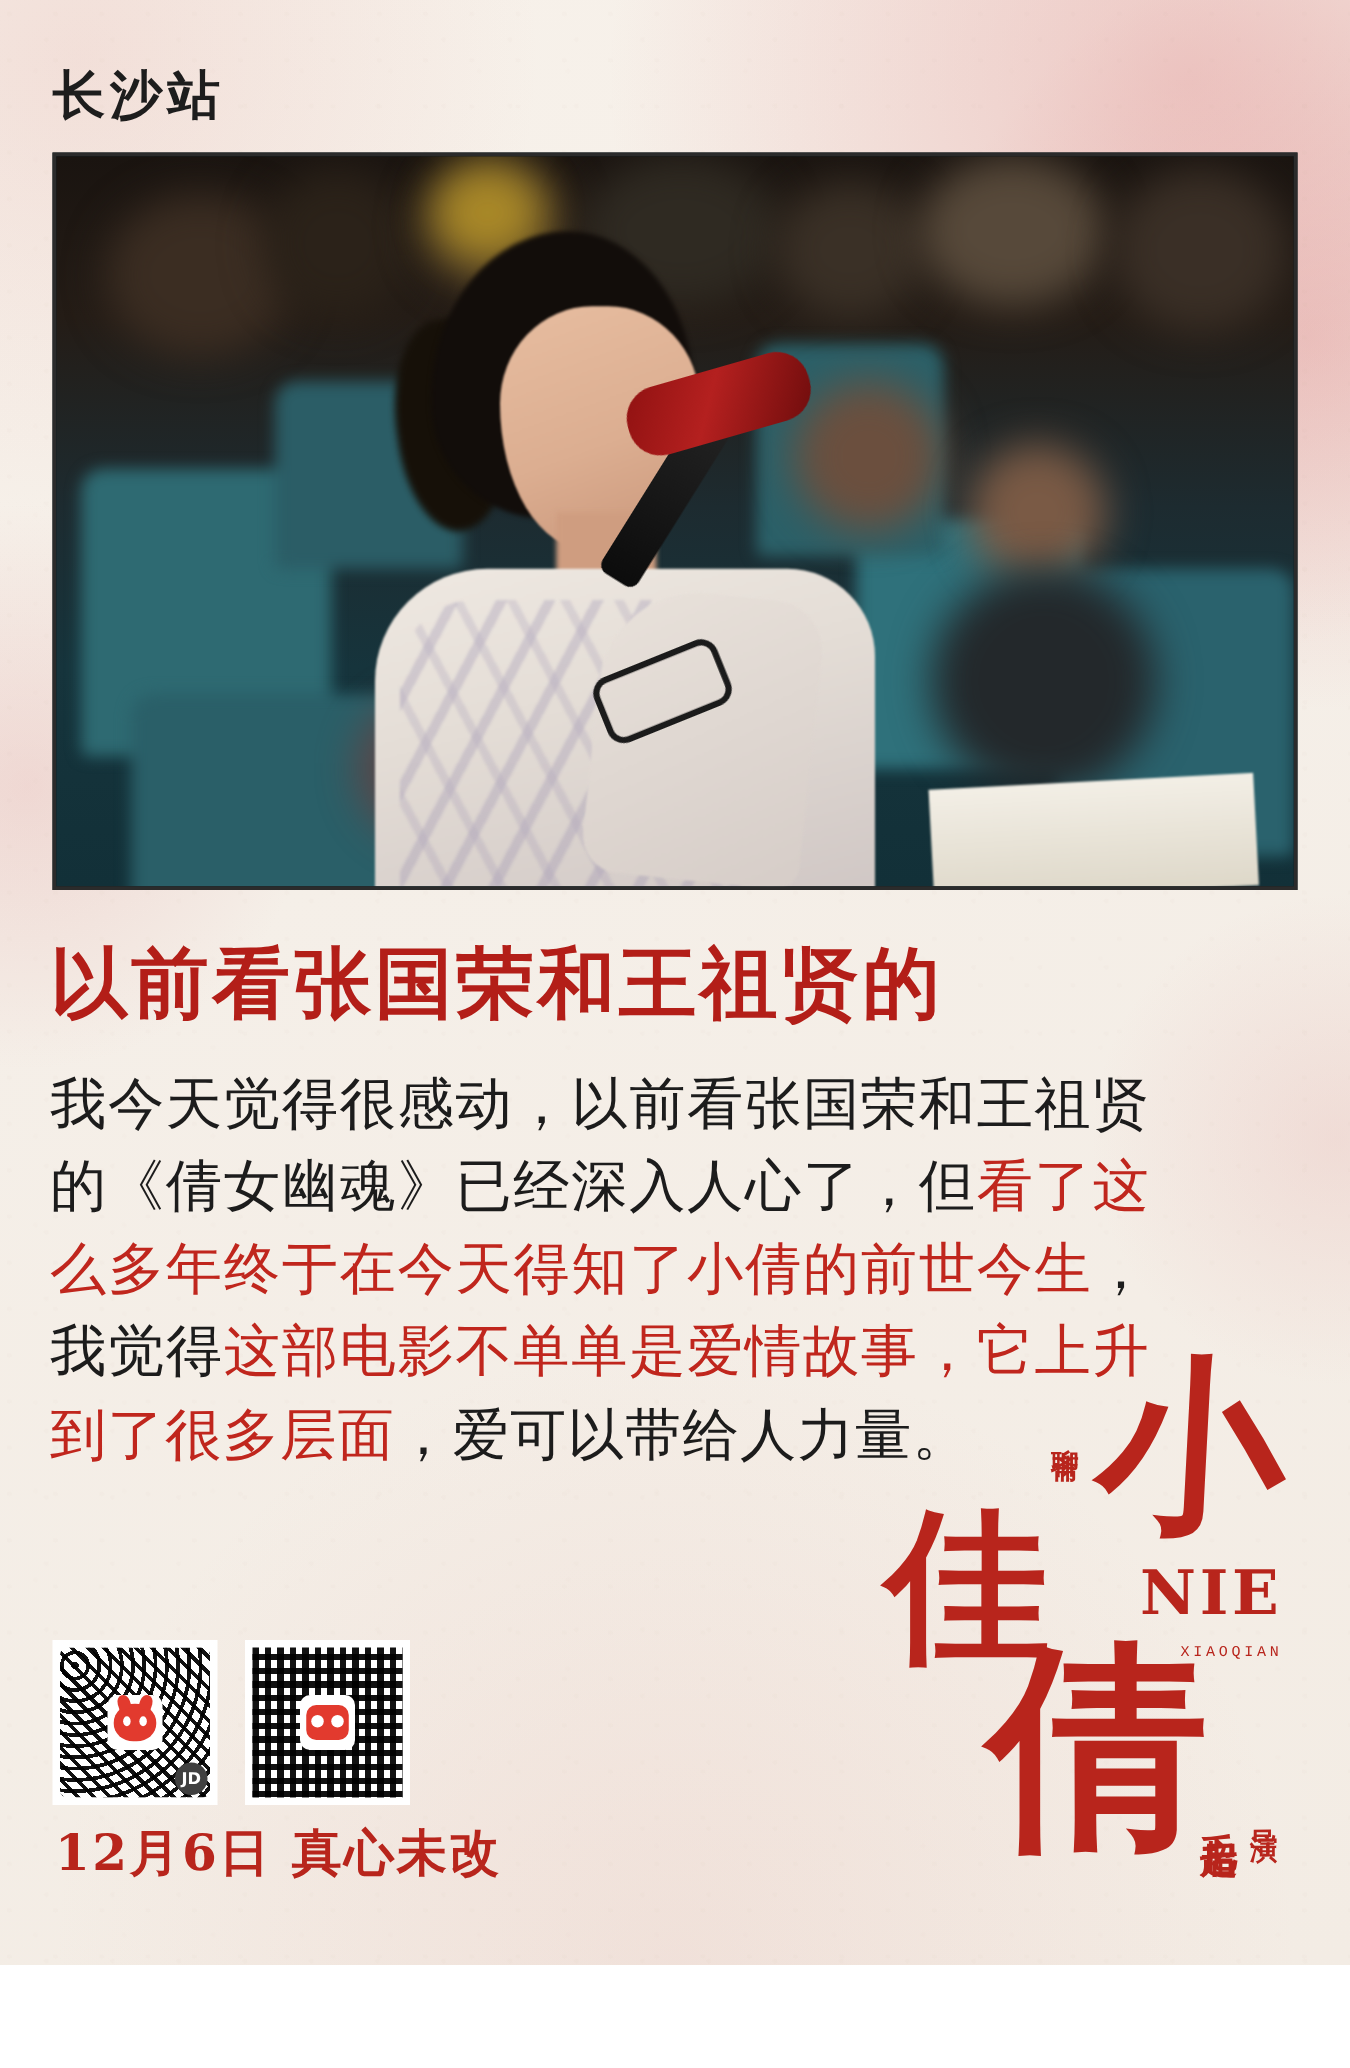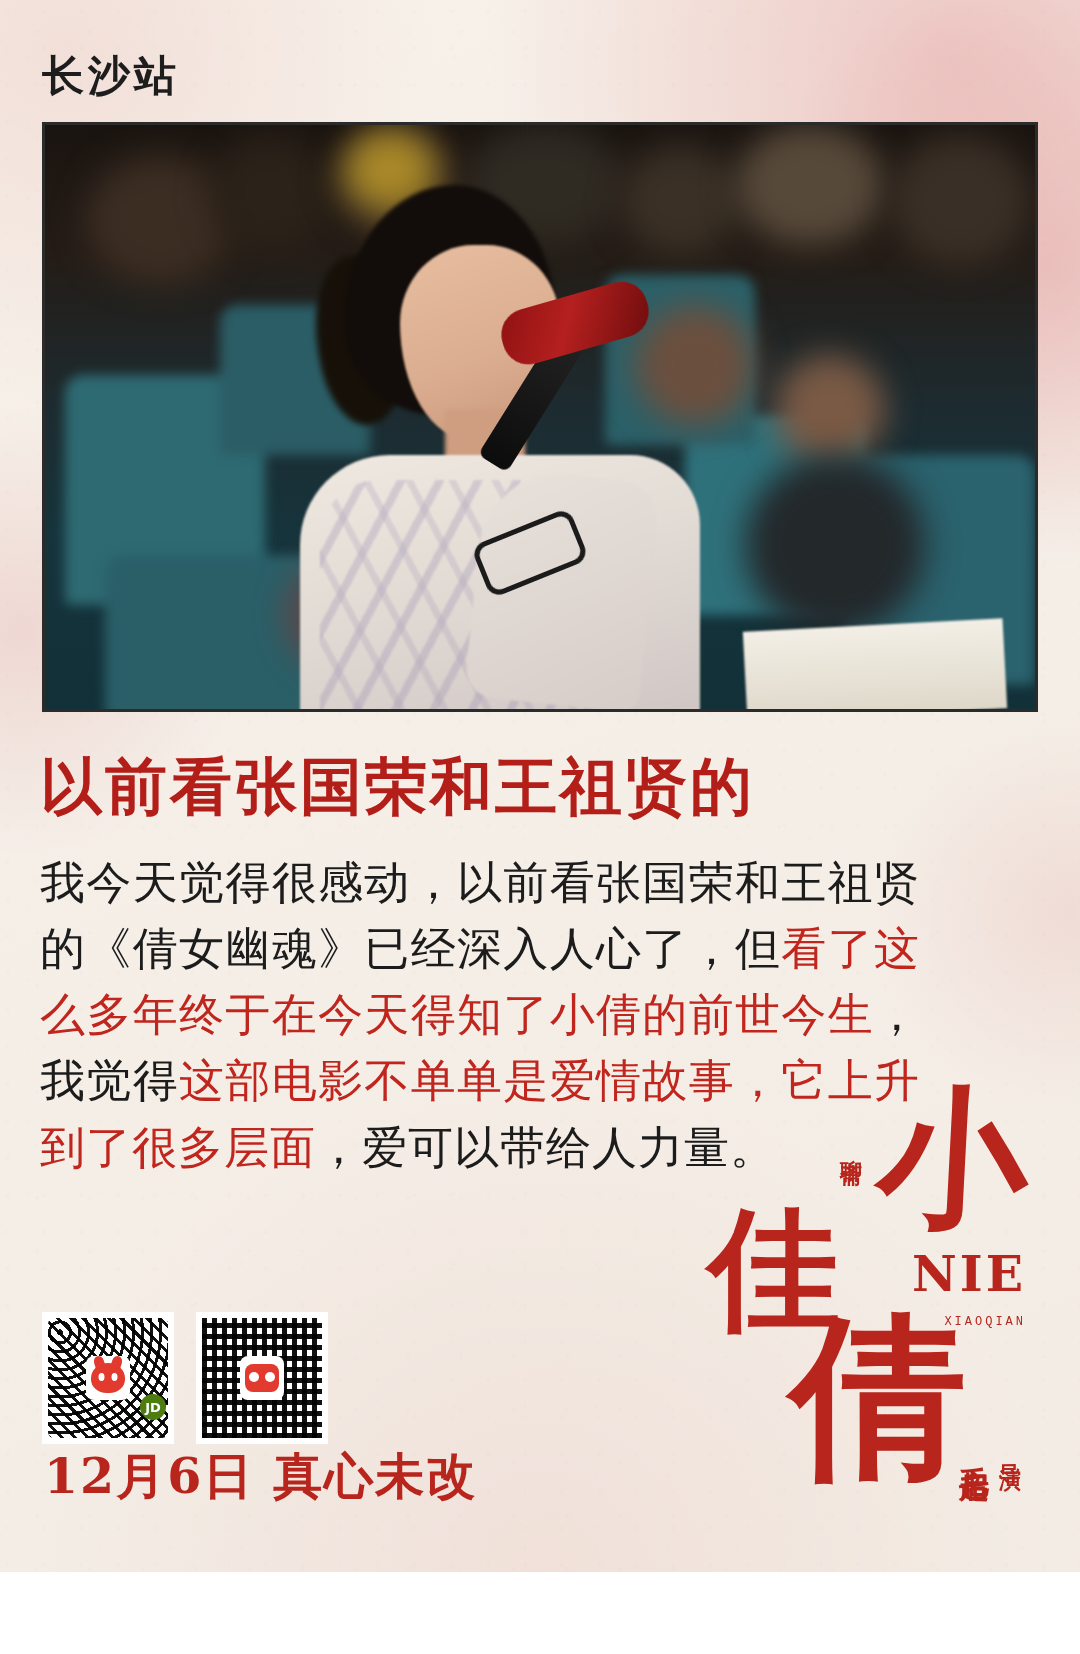--- a/index.html
+++ b/index.html
@@ -382,25 +382,25 @@
     transform: translateX(-50%);
     display: flex; gap: 7px;
   }
   .qr-eyes i {
     display: block; width: 6px; height: 8px;
     background: #fff; border-radius: 50%;
   }
   .qr-badge {
     position: absolute;
     right: 8px;
-    bottom: 24px;
+    bottom: 8px;
     width: 26px;
     height: 26px;
     border-radius: 50%;
-    background: #4d7c0f;
+    background: #404040;
     color: #fff;
     font-size: 13px;
     font-weight: 700;
     display: flex;
     align-items: center;
     justify-content: center;
     font-family: "DejaVu Sans", "Liberation Sans", sans-serif;
   }
   .qr-glasses {
     width: 34px; height: 28px;
@@ -417,21 +417,21 @@
     border-radius: 50%;
   }
   .qr-glasses::before { left: 4px; }
   .qr-glasses::after { right: 4px; }
 
   .footer-line {
     position: absolute;
     left: 44px;
     bottom: 62px;
     font-family: "DejaVu Serif", "Liberation Serif", serif;
-    font-size: 49px;
+    font-size: 40px;
     font-weight: 700;
     letter-spacing: 2px;
     color: #b8251c;
   }
 </style>
 </head>
 <body>
 
 <div class="poster">
   <div class="paper-grain"></div>

